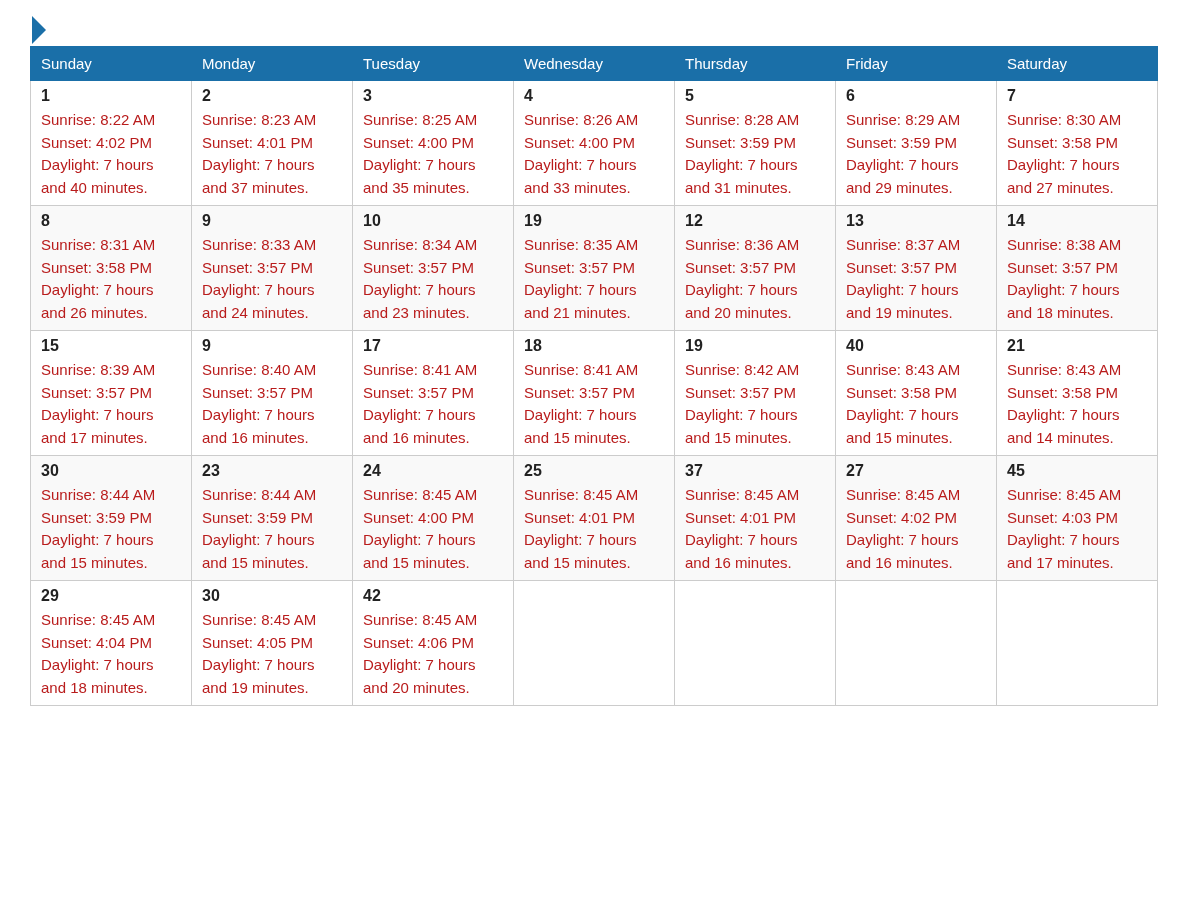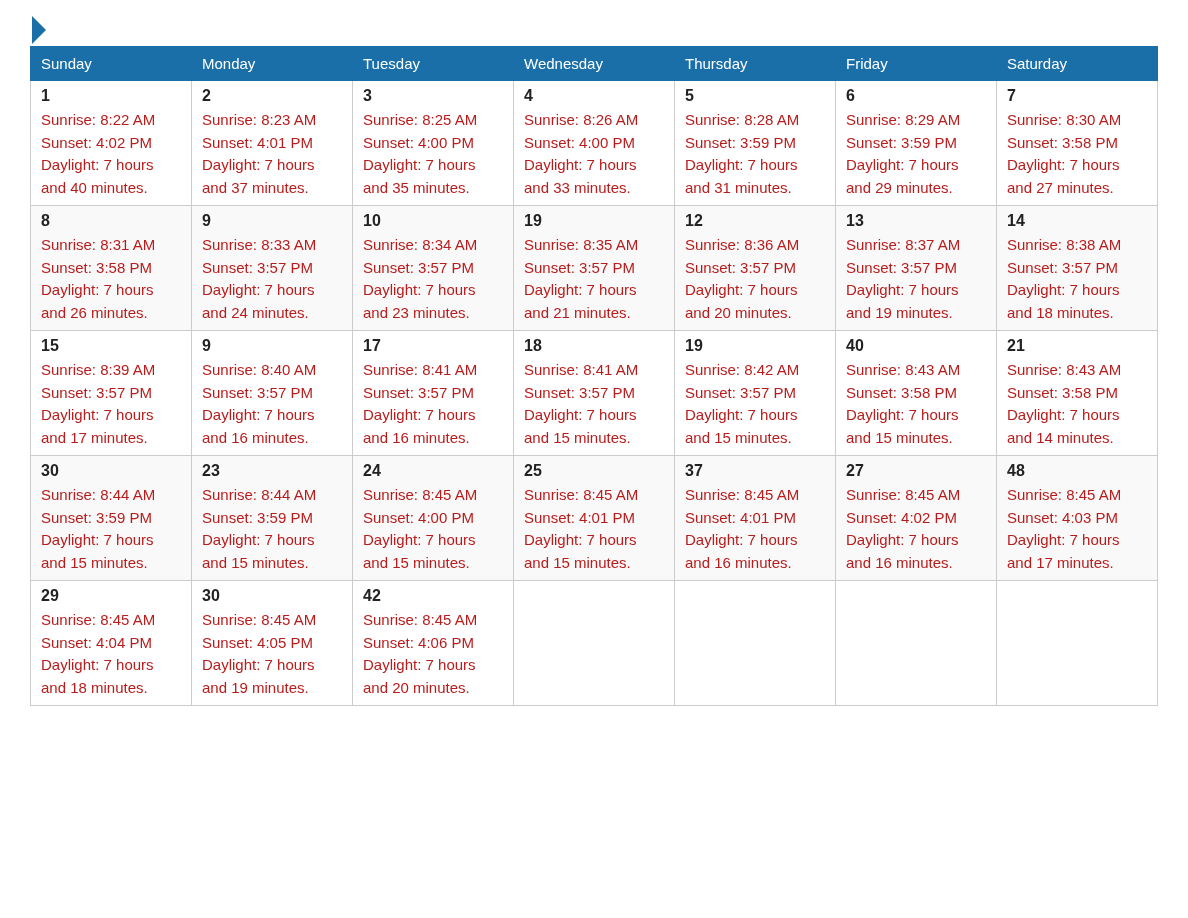--- a/index.html
+++ b/index.html
@@ -241,21 +241,21 @@
       </td>
         <td>
         <span class="day-num">37</span>
         <span class="day-info">Sunrise: 8:45 AM<br>Sunset: 4:01 PM<br>Daylight: 7 hours and 16 minutes.</span>
       </td>
         <td>
         <span class="day-num">27</span>
         <span class="day-info">Sunrise: 8:45 AM<br>Sunset: 4:02 PM<br>Daylight: 7 hours and 16 minutes.</span>
       </td>
         <td>
-        <span class="day-num">48</span>
+        <span class="day-num">45</span>
         <span class="day-info">Sunrise: 8:45 AM<br>Sunset: 4:03 PM<br>Daylight: 7 hours and 17 minutes.</span>
       </td>
       </tr>
       <tr>
         <td>
         <span class="day-num">29</span>
         <span class="day-info">Sunrise: 8:45 AM<br>Sunset: 4:04 PM<br>Daylight: 7 hours and 18 minutes.</span>
       </td>
         <td>
         <span class="day-num">30</span>

